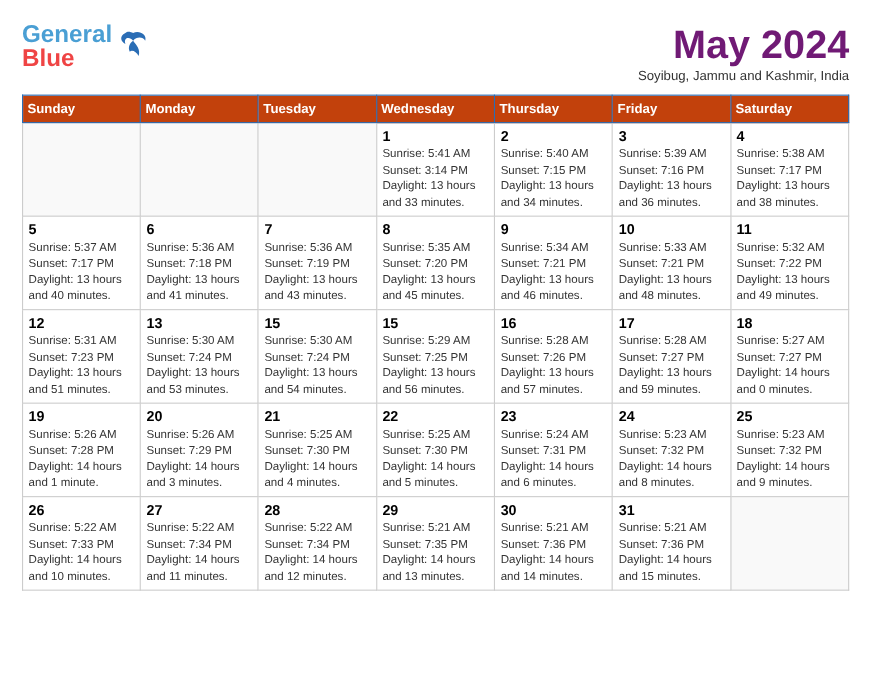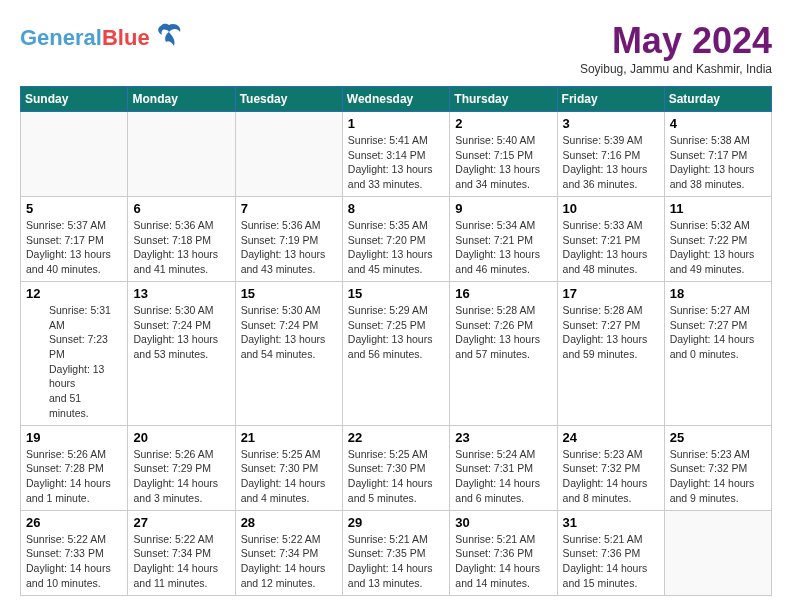--- a/index.html
+++ b/index.html
@@ -42,21 +42,21 @@
       font-size: 12px;
       color: #333;
       font-weight: normal;
     }
     .calendar {
       width: 100%;
       border-collapse: collapse;
       font-size: 11px;
     }
     .calendar th {
-      background-color: #0f766e;
+      background-color: #c2410c;
       color: white;
       padding: 5px 4px;
       text-align: left;
       font-weight: bold;
       font-size: 12px;
       border: 1px solid #2a6db5;
     }
     .calendar td {
       border: 1px solid #ccc;
       vertical-align: top;
@@ -83,21 +83,21 @@
     .week-row td {
       height: 85px;
     }
   </style>
 </head>
 <body>
 
 <div class="header">
   <div class="logo">
     <div style="display:flex; align-items:center; gap:4px;">
-      <div style="display:flex; flex-direction:row;">
+      <div style="display:flex; flex-direction:column;">
         <span class="logo-text">
           <span>General</span>
         </span>
         <span class="logo-text" style="color:#ef4444;">Blue</span>
       </div>
       <svg width="30" height="35" viewBox="0 0 30 35">
         <path d="M15 5 C20 2, 28 6, 26 12 C24 8, 18 8, 15 12 C12 8, 6 9, 8 15 C4 13, 2 8, 8 5 C10 3, 13 4, 15 5Z" fill="#2a6db5"></path>
         <path d="M15 12 C18 16, 22 20, 20 26 C18 22, 14 20, 12 22 C10 18, 12 14, 15 12Z" fill="#2a6db5"></path>
       </svg>
     </div>
@@ -201,21 +201,21 @@
           <span class="day-num">11</span>
           <div class="day-info" style="white-space: pre-line;">Sunrise: 5:32 AM
 Sunset: 7:22 PM
 Daylight: 13 hours
 and 49 minutes.</div>
         </td>
       </tr>
       <tr class="week-row">
         <td>
           <span class="day-num">12</span>
-          <div class="day-info" style="white-space: pre-line; margin-left: 23px;">Sunrise: 5:31 AM
+          <div class="day-info" style="white-space: pre-line;">Sunrise: 5:31 AM
 Sunset: 7:23 PM
 Daylight: 13 hours
 and 51 minutes.</div>
         </td>
         <td>
           <span class="day-num">13</span>
           <div class="day-info" style="white-space: pre-line;">Sunrise: 5:30 AM
 Sunset: 7:24 PM
 Daylight: 13 hours
 and 53 minutes.</div>

